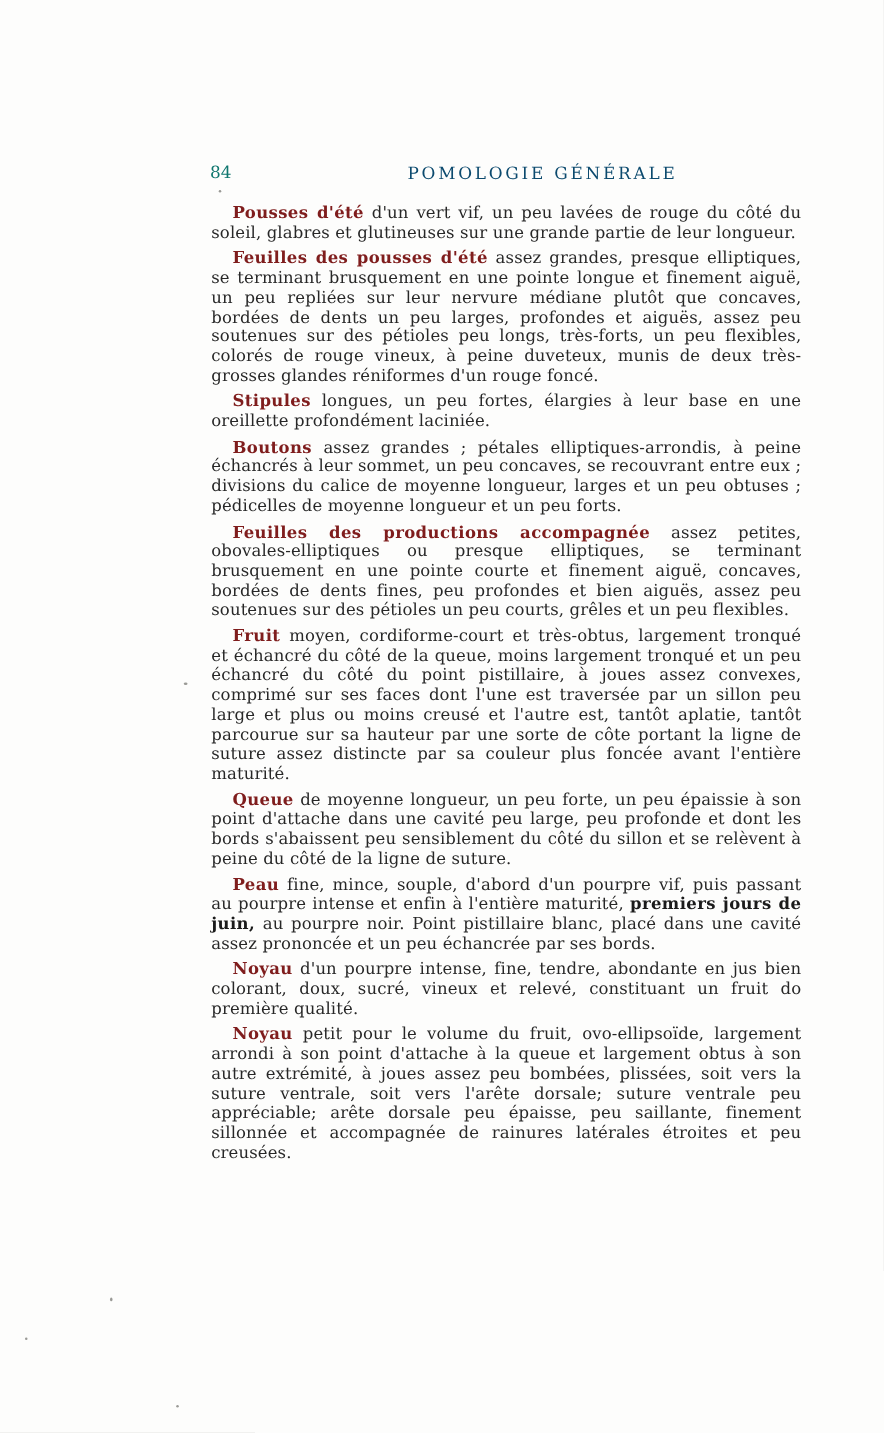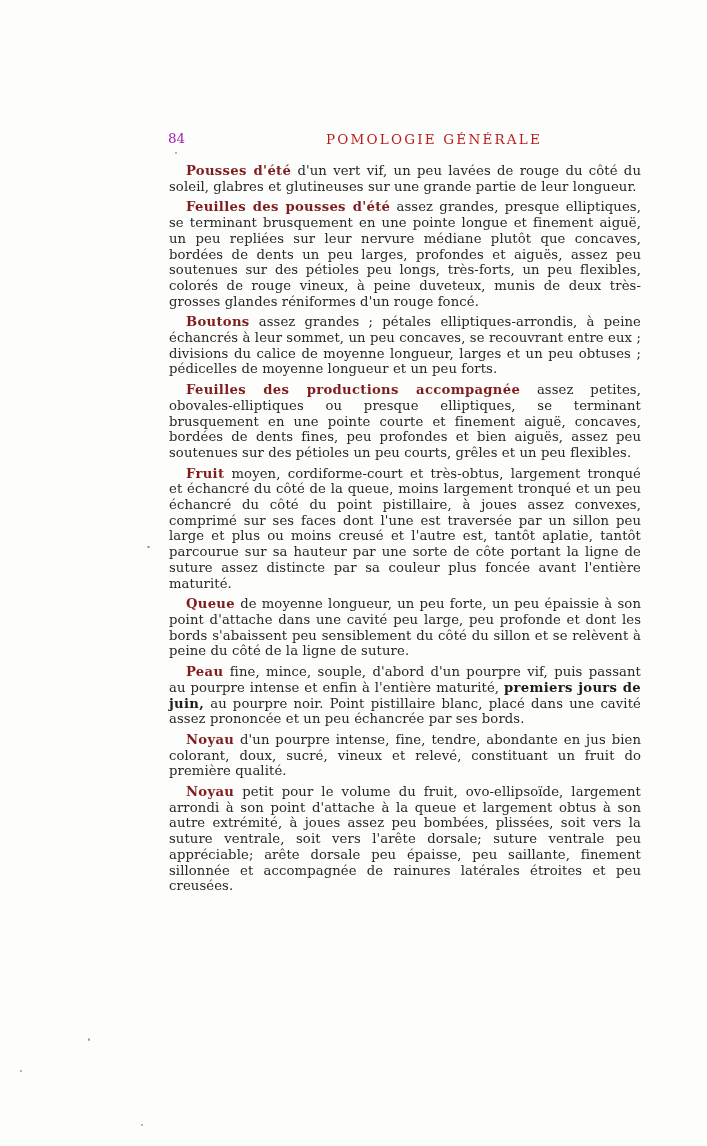--- a/index.html
+++ b/index.html
@@ -22,31 +22,31 @@
     top: 130px;
     left: 0;
     width: 707px;
     height: 22px;
   }
   .page-number {
     position: absolute;
     left: 168px;
     top: 0;
     font-size: 13.5px;
-    color: #a21caf;
+    color: #0f766e;
   }
   .running-title {
     position: absolute;
     left: 434px;
     top: 1px;
     transform: translateX(-50%);
     font-size: 13.5px;
     letter-spacing: 2.2px;
     white-space: nowrap;
-    color: #b91c1c;
+    color: #0c4a6e;
     text-align: right;
   }
   .text-block {
     position: absolute;
     top: 163px;
     left: 169px;
     width: 472px;
     font-size: 13.2px;
     line-height: 15.7px;
     text-align: justify;
@@ -81,20 +81,21 @@
     <span class="page-number">84</span>
     <span class="running-title">POMOLOGIE GÉNÉRALE</span>
   </div>
 
   <div class="text-block">
 
     <p class="para"><b class="lead">Pousses d'été</b><span> d'un vert vif, un peu lavées de rouge du côté du soleil, glabres et glutineuses sur une grande partie de leur longueur.</span></p>
 
     <p class="para"><b class="lead">Feuilles des pousses d'été</b><span> assez grandes, presque elliptiques, se terminant brusquement en une pointe longue et finement aiguë, un peu repliées sur leur nervure médiane plutôt que concaves, bordées de dents un peu larges, profondes et aiguës, assez peu soutenues sur des pétioles peu longs, très-forts, un peu flexibles, colorés de rouge vineux, à peine duveteux, munis de deux très-grosses glandes réniformes d'un rouge foncé.</span></p>
 
+    <p class="para"><b class="lead">Stipules</b><span> longues, un peu fortes, élargies à leur base en une oreillette profondément laciniée.</span></p>
 
 
     <p class="para"><b class="lead">Boutons</b><span> assez grandes ; pétales elliptiques-arrondis, à peine échancrés à leur sommet, un peu concaves, se recouvrant entre eux ; divisions du calice de moyenne longueur, larges et un peu obtuses ; pédicelles de moyenne longueur et un peu forts.</span></p>
 
     <p class="para"><b class="lead">Feuilles des productions accompagnée</b><span> assez petites, obovales-elliptiques ou presque elliptiques, se terminant brusquement en une pointe courte et finement aiguë, concaves, bordées de dents fines, peu profondes et bien aiguës, assez peu soutenues sur des pétioles un peu courts, grêles et un peu flexibles.</span></p>
 
 
     <p class="para"><b class="lead">Fruit</b><span> moyen, cordiforme-court et très-obtus, largement tronqué et échancré du côté de la queue, moins largement tronqué et un peu échancré du côté du point pistillaire, à joues assez convexes, comprimé sur ses faces dont l'une est traversée par un sillon peu large et plus ou moins creusé et l'autre est, tantôt aplatie, tantôt parcourue sur sa hauteur par une sorte de côte portant la ligne de suture assez distincte par sa couleur plus foncée avant l'entière maturité.</span></p>
 
     <p class="para"><b class="lead">Queue</b><span> de moyenne longueur, un peu forte, un peu épaissie à son point d'attache dans une cavité peu large, peu profonde et dont les bords s'abaissent peu sensiblement du côté du sillon et se relèvent à peine du côté de la ligne de suture.</span></p>

